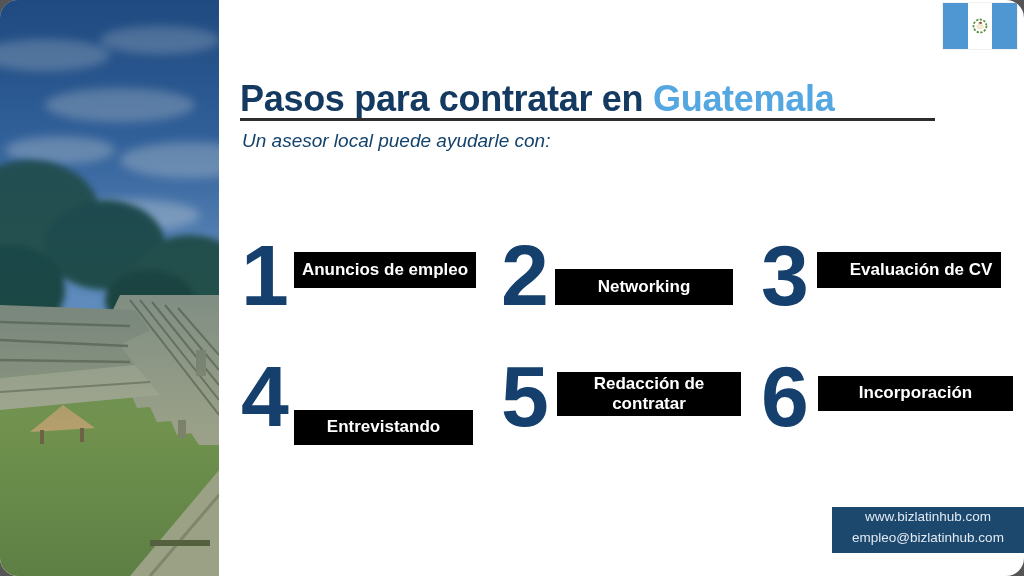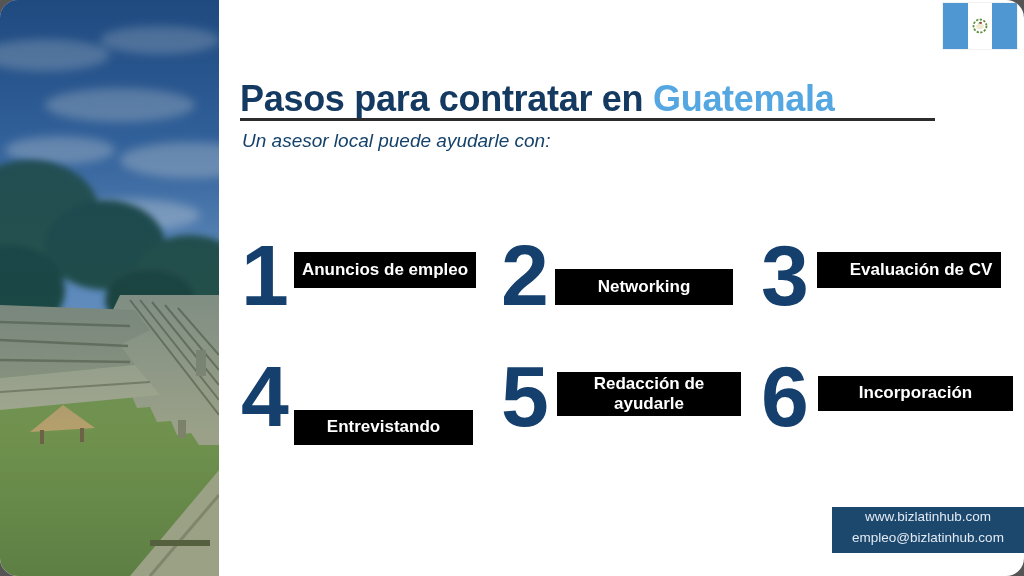--- a/index.html
+++ b/index.html
@@ -137,21 +137,21 @@
   <div class="step-number n2">2</div>
   <div class="step-label b2">Networking</div>
 
   <div class="step-number n3">3</div>
   <div class="step-label b3">Evaluación de CV</div>
 
   <div class="step-number n4">4</div>
   <div class="step-label b4">Entrevistando</div>
 
   <div class="step-number n5">5</div>
-  <div class="step-label b5">Redacción de ayudarle</div>
+  <div class="step-label b5">Redacción de contratar</div>
 
   <div class="step-number n6">6</div>
   <div class="step-label b6">Incorporación</div>
 
   <div class="flag">
     <div class="stripe blue"></div>
     <div class="stripe white">
       <svg class="emblem" viewBox="0 0 20 20">
         <circle cx="10" cy="10" r="7.2" fill="none" stroke="#5f8f3e" stroke-width="2" stroke-dasharray="2.5 1.6"></circle>
         <ellipse cx="10" cy="10.5" rx="4.2" ry="3" fill="#f2ead0"></ellipse>

